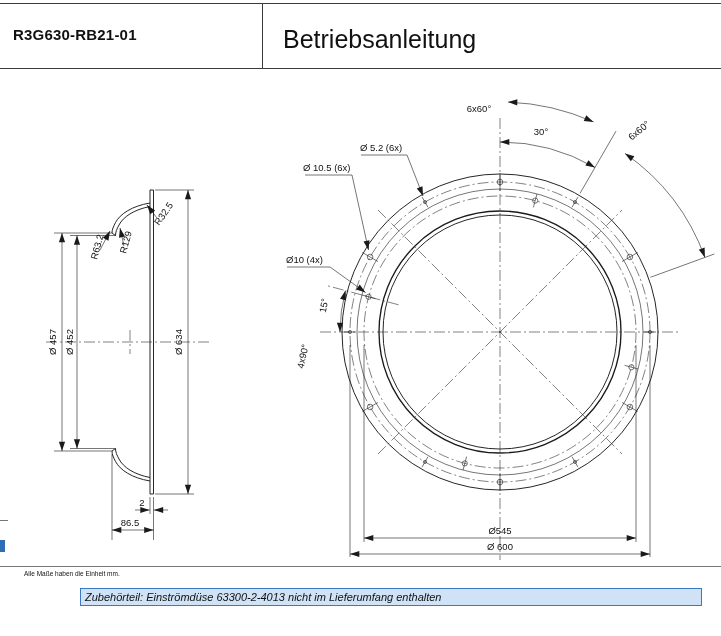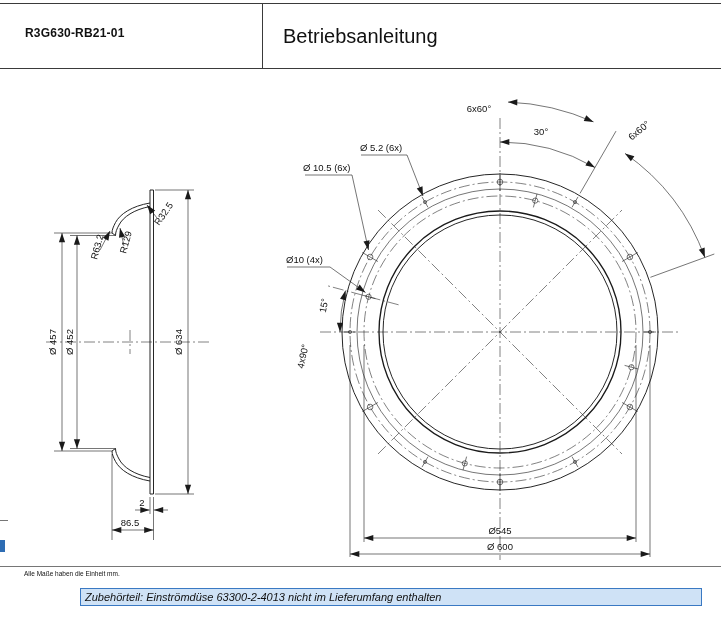--- a/index.html
+++ b/index.html
@@ -3,22 +3,22 @@
 <meta charset="utf-8">
 <title>Betriebsanleitung</title>
 <style>
   html,body{margin:0;padding:0;background:#e8e8e8;}
   .page{position:relative;width:721px;height:636px;background:#ffffff;overflow:hidden;
         font-family:"Liberation Sans",sans-serif;color:#111;}
   .rule{position:absolute;background:#3a3a3a;}
   .top-rule{left:0;top:3px;width:721px;height:1px;}
   .header-rule{left:0;top:68px;width:721px;height:1px;}
   .header-vline{left:262px;top:3px;width:1px;height:65px;}
-  .part-number{position:absolute;left:25px;top:26px;font-size:12px;font-weight:bold;letter-spacing:.2px;}
-  .page-title{position:absolute;left:283px;top:25px;font-size:20px;}
+  .part-number{position:absolute;left:13px;top:26px;font-size:15px;font-weight:bold;letter-spacing:.2px;}
+  .page-title{position:absolute;left:283px;top:25px;font-size:25px;}
   .units-note{position:absolute;left:24px;top:570px;font-size:6.5px;}
   .accessory-note{position:absolute;left:80px;top:588px;width:612px;height:14px;
         font-size:11px;line-height:14px;background:#cfe2f6;border:1px solid #3a79c3;
         padding:1px 4px;white-space:nowrap;overflow:hidden;font-style:italic;}
   .blue-tick{position:absolute;left:0;top:540px;width:5px;height:12px;background:#2e6db4;}
   svg.drawing{position:absolute;left:0;top:0;}
   .ln{stroke:#1a1a1a;stroke-width:.95;fill:none;}
   .hv{stroke:#1a1a1a;stroke-width:1.35;fill:none;}
   .tn{stroke:#1a1a1a;stroke-width:.6;fill:none;}
   .cl{stroke:#1a1a1a;stroke-width:.55;fill:none;stroke-dasharray:11 3 2 3;}

